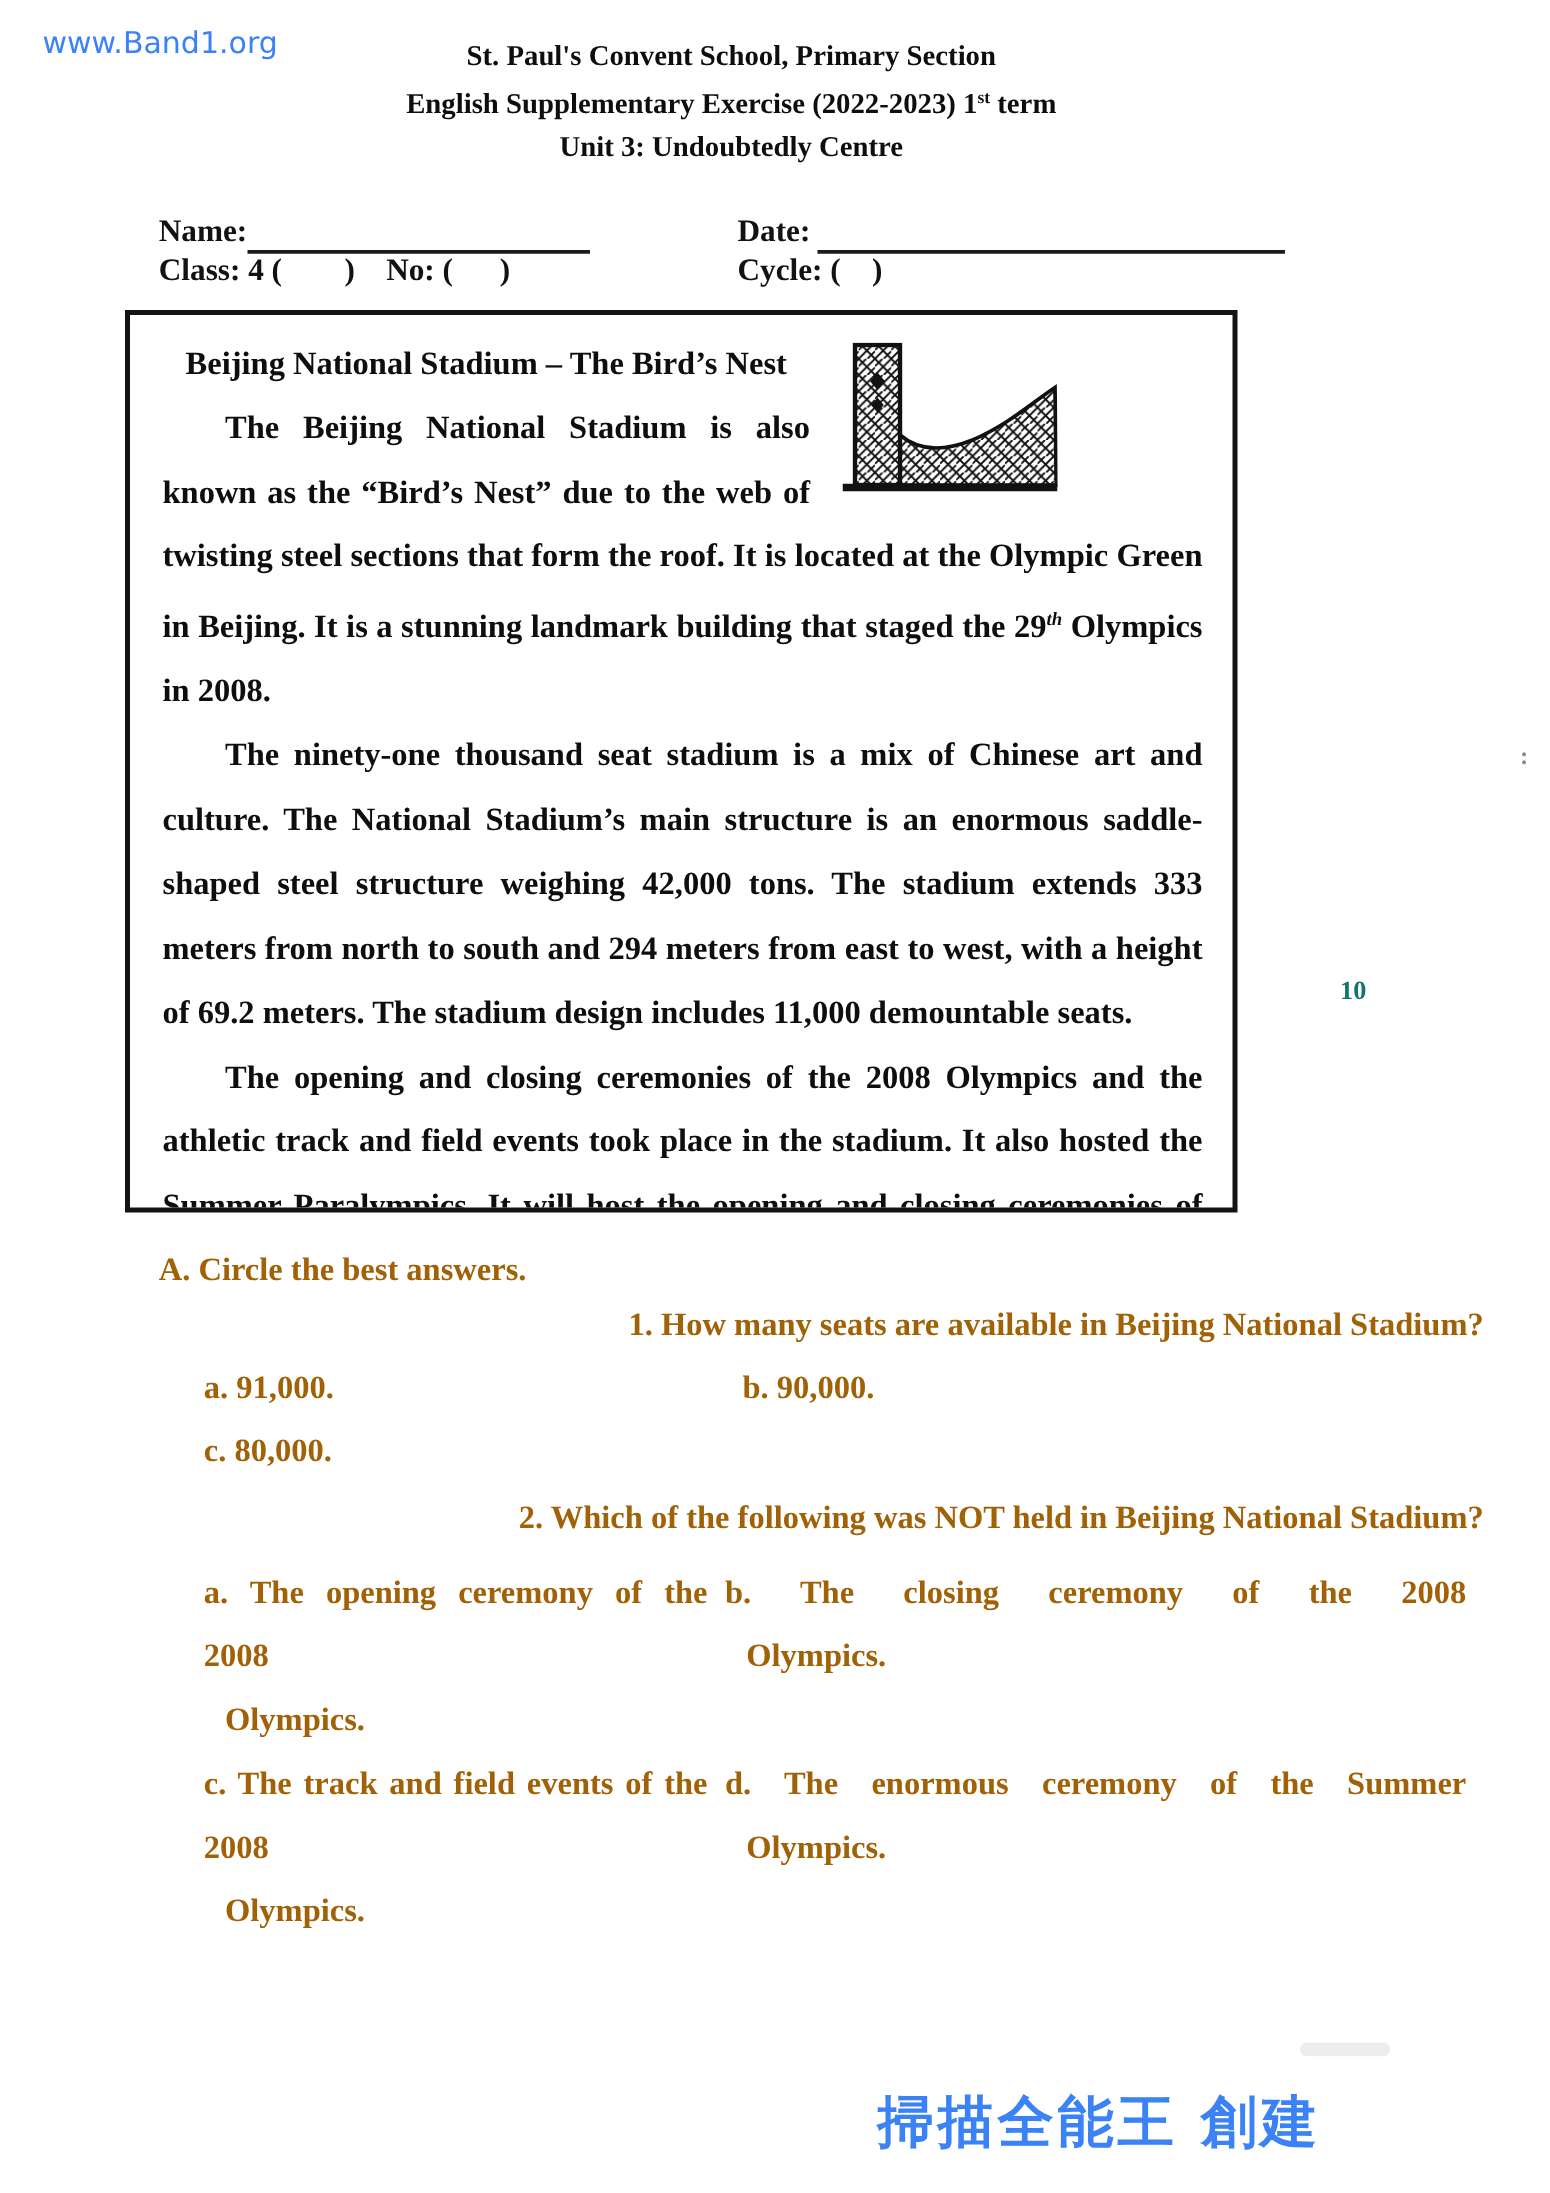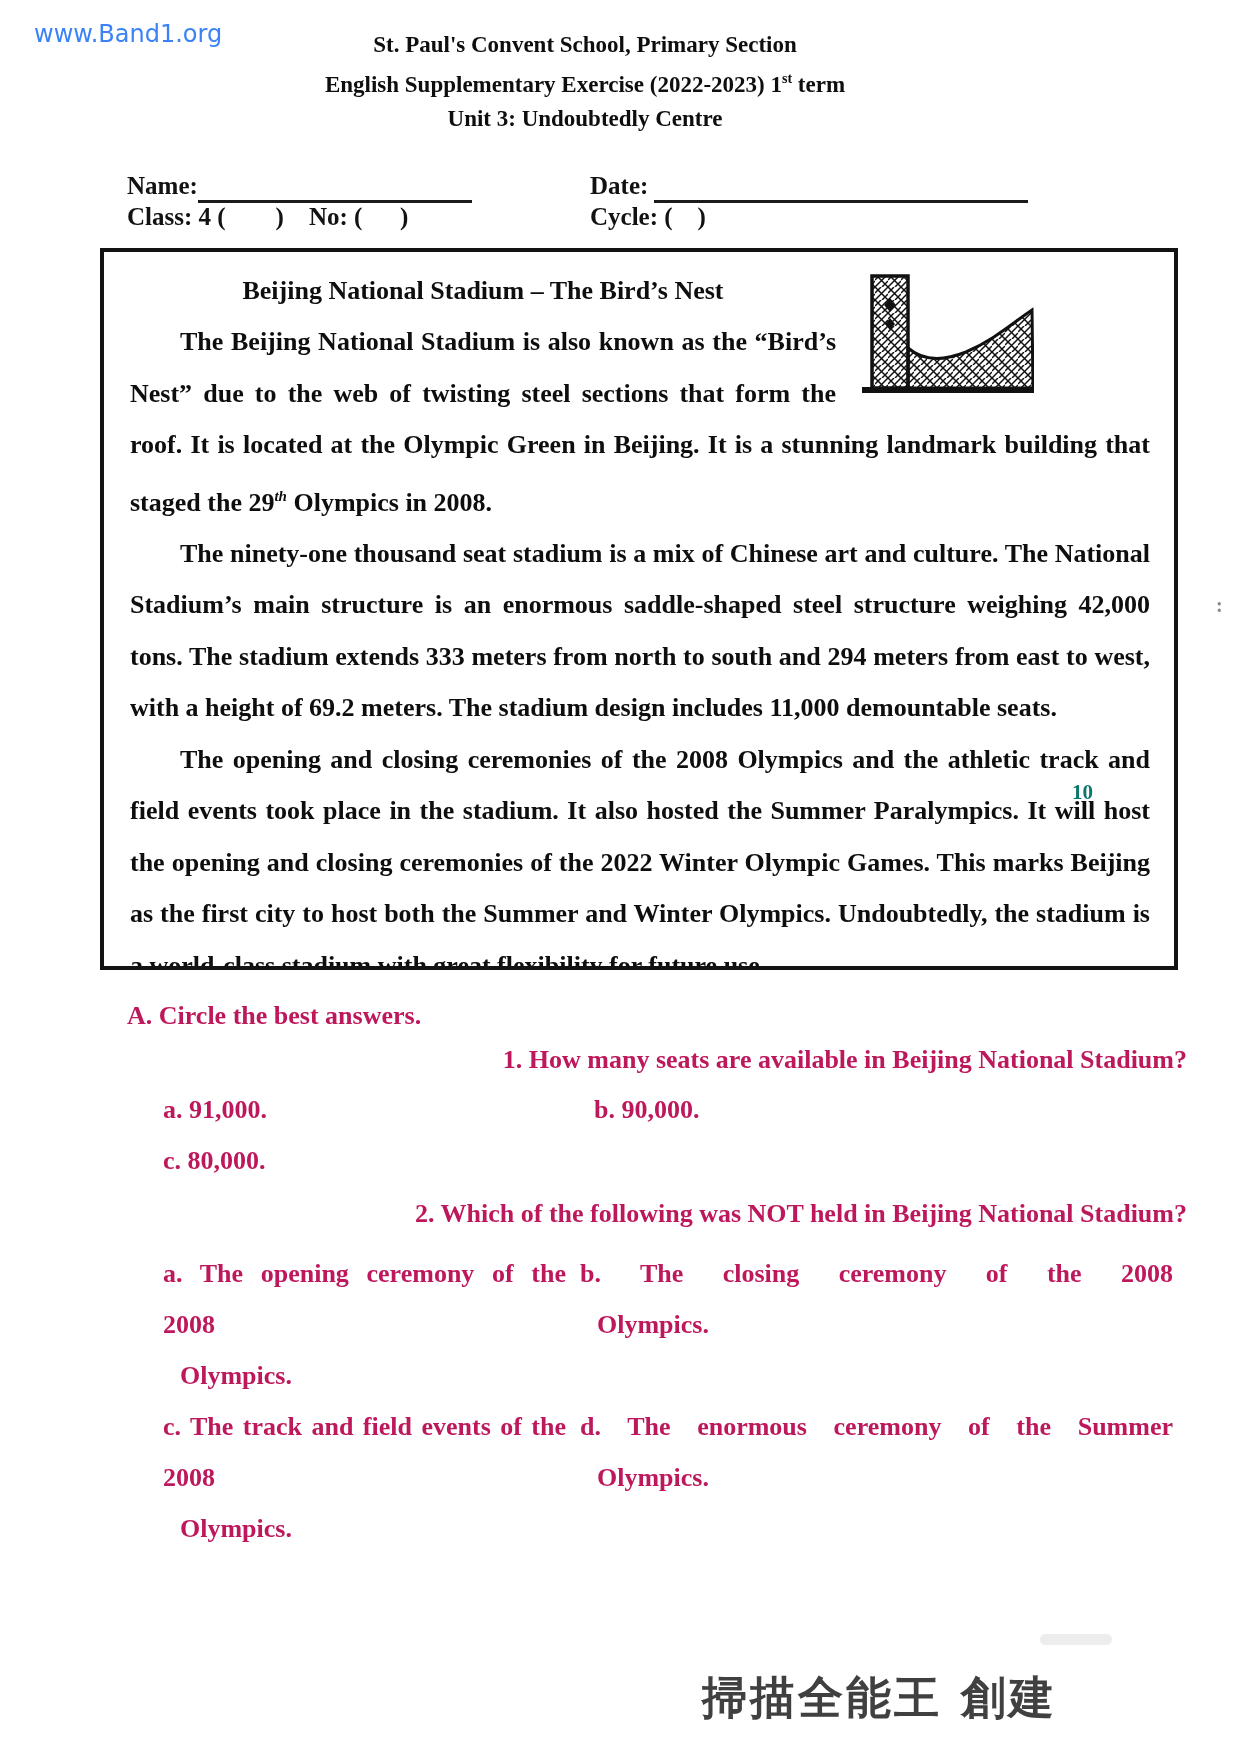--- a/index.html
+++ b/index.html
@@ -25,53 +25,53 @@
     text-align: center; font-weight: bold; font-size: 23px; line-height: 34px;
     color: #0e0e0e;
   }
   .header sup { font-size: 14px; }
   
   .info span { position: absolute; font-weight: bold; font-size: 25px; white-space: pre; }
   .blank-line { position: absolute; border-bottom: 3px solid #1b1b1b; height: 26px; }
   
   .passage-box {
     position: absolute; left: 100px; top: 248px;
-    box-sizing: border-box; width: 1078px; height: 722px;
+    box-sizing: border-box; width: 890px; height: 722px;
     border: 4px solid #131313;
     padding: 10px 24px 0 26px;
     overflow: hidden;
   }
   .passage {
     font-size: 26px; font-weight: bold; line-height: 51.5px;
     text-align: justify; color: #0e0e0e;
   }
   .passage-title { text-align: center; font-size: 26px; font-weight: bold; line-height: 50px; margin-top: 4px; }
   .illustration {
     float: right; width: 172px; height: 124px;
     margin: 12px 116px 6px 26px;
   }
   .passage p { margin: 0; text-indent: 50px; }
   .passage sup { font-size: 15px; font-style: italic; }
   
-  .section-a { position: absolute; left: 127px; top: 1000px; width: 1060px; font-weight: bold; font-size: 26px; color: #be185d; }
+  .section-a { position: absolute; left: 127px; top: 1000px; width: 1060px; font-weight: bold; font-size: 26px; color: #a16207; }
   .sa-title { line-height: 32px; margin-bottom: 12px; }
   .q-text { margin-left: 24px; line-height: 32px; margin-bottom: 18px; text-align: right; }
   .q1-grid {
     margin-left: 36px; display: grid; grid-template-columns: 431px auto;
     row-gap: 19px; line-height: 32px; margin-bottom: 21px;
   }
   .q2-grid { margin-left: 36px; display: grid; grid-template-columns: 417px auto; }
   .q2-opt { line-height: 51px; padding-right: 14px; }
   .q2-line1 { text-align: justify; text-align-last: justify; }
   .q2-line2 { padding-left: 17px; }
   
   .scan-watermark {
     position: absolute; left: 702px; top: 1668px;
     font-family: "DejaVu Sans", sans-serif;
-    font-size: 45px; letter-spacing: 3px; color: #404040; font-weight: bold;
+    font-size: 45px; letter-spacing: 3px; color: #3b82f6; font-weight: bold;
   }
   .page-num-artifact { position: absolute; left: 1072px; top: 780px; font-size: 21px; font-weight: bold; color: #0f766e; }
   .colon-artifact { position: absolute; left: 1216px; top: 594px; font-size: 20px; font-weight: bold; color: #8a8a8a; }
   .smudge { position: absolute; left: 1040px; top: 1634px; width: 72px; height: 11px; background: #ededed; border-radius: 6px; }
 </style>
 </head>
 <body>
 
 <div class="page">
 

